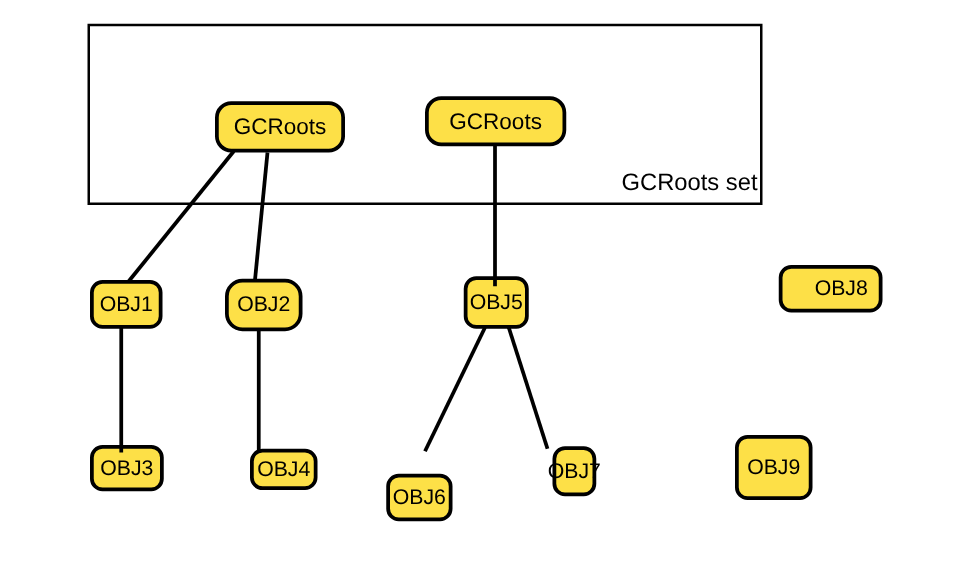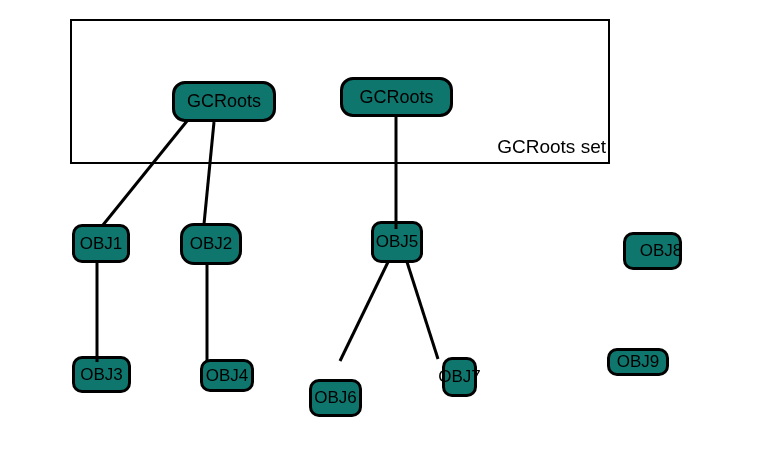--- a/index.html
+++ b/index.html
@@ -30,21 +30,21 @@
     position: absolute;
     right: 2px;
     bottom: 4px;
     font-size: 19px;
     white-space: nowrap;
   }
   .node {
     position: absolute;
     box-sizing: border-box;
     border: 3px solid #000000;
-    background: #0f766e;
+    background: #fde047;
     display: flex;
     align-items: center;
     justify-content: center;
     font-size: 17px;
     white-space: nowrap;
   }
   .root-node {
     border-radius: 13px;
     font-size: 18px;
   }
@@ -53,22 +53,22 @@
   }
   .root1 { left: 172px; top: 81px;  width: 104px; height: 41px; }
   .root2 { left: 340px; top: 77px;  width: 113px; height: 40px; }
   .obj1  { left: 72px;  top: 224px; width: 58px;  height: 39px; justify-content: center; }
   .obj2  { left: 180px; top: 223px; width: 62px;  height: 42px; border-radius: 14px; }
   .obj3  { left: 72px;  top: 356px; width: 59px;  height: 37px; }
   .obj4  { left: 200px; top: 359px; width: 54px;  height: 33px; }
   .obj5  { left: 371px; top: 221px; width: 52px;  height: 42px; }
   .obj6  { left: 309px; top: 379px; width: 53px;  height: 38px; }
   .obj7  { left: 422px; top: 357px; width: 35px;  height: 40px; margin-left: 20px; }
-  .obj8  { left: 623px; top: 232px; width: 59px;  height: 38px; padding-left: 17px; }
-  .obj9  { left: 607px; top: 348px; width: 62px;  height: 28px; }
+  .obj8  { left: 623px; top: 212px; width: 83px;  height: 38px; padding-left: 17px; }
+  .obj9  { left: 588px; top: 348px; width: 62px;  height: 52px; }
   .edges-layer {
     position: absolute;
     left: 0;
     top: 0;
     width: 768px;
     height: 464px;
     pointer-events: none;
   }
   .edge {
     stroke: #000000;

